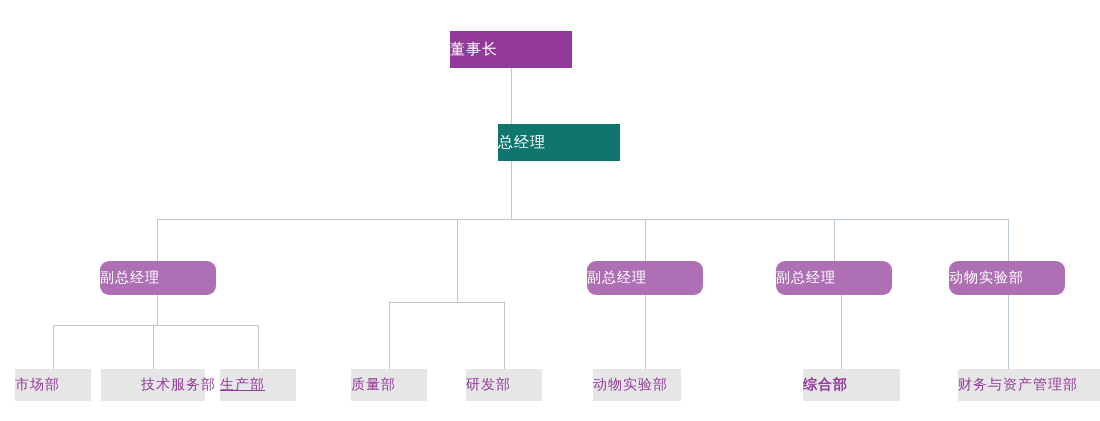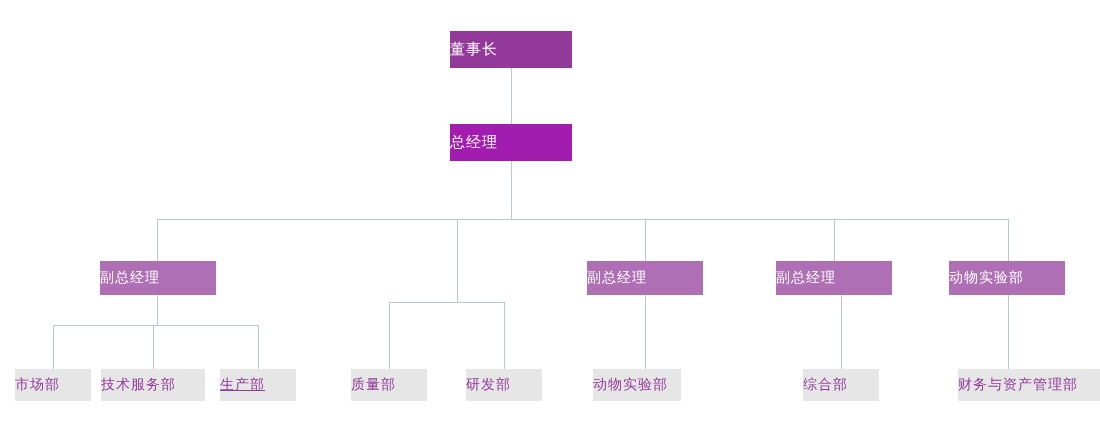--- a/index.html
+++ b/index.html
@@ -27,28 +27,30 @@
     text-align: center;
     white-space: nowrap;
     letter-spacing: 1px;
   }
   .node.level1 {
     background: #93399a;
     color: #ffffff;
     font-size: 15px;
   }
   .node.level2 {
-    background: #a21caf;
+    background: #0f766e;
     color: #ffffff;
     font-size: 15px;
+    margin-left: 48px;
   }
   .node.level3 {
     background: #ae6fb4;
     color: #ffffff;
     font-size: 14px;
+    border-radius: 9px;
   }
   .node.level4 {
     background: #e6e6e6;
     color: #93399a;
     font-size: 14px;
   }
   .connector {
     position: absolute;
     background: #b9c8d2;
   }
@@ -99,35 +101,35 @@
   <div class="node level3" style="left:776px; top:261px; width:116px; height:34px;">
     <span>副总经理</span>
   </div>
   <div class="node level3" style="left:949px; top:261px; width:116px; height:34px;">
     <span>动物实验部</span>
   </div>
 
   <div class="node level4" style="left:15px; top:369px; width:76px; height:32px;">
     <span>市场部</span>
   </div>
-  <div class="node level4" style="left:101px; top:369px; width:104px; height:32px;">
+  <div class="node level4" style="left:101px; top:369px; width:104px; height:32px;padding-left:40px;">
     <span>技术服务部</span>
   </div>
   <div class="node level4" style="left:220px; top:369px; width:76px; height:32px;text-decoration:underline;">
     <span>生产部</span>
   </div>
   <div class="node level4" style="left:351px; top:369px; width:76px; height:32px;">
     <span>质量部</span>
   </div>
   <div class="node level4" style="left:466px; top:369px; width:76px; height:32px;">
     <span>研发部</span>
   </div>
   <div class="node level4" style="left:593px; top:369px; width:88px; height:32px;">
     <span>动物实验部</span>
   </div>
-  <div class="node level4" style="left:803px; top:369px; width:76px; height:32px;">
+  <div class="node level4" style="left:803px; top:369px; width:97px; height:32px;font-weight:bold;">
     <span>综合部</span>
   </div>
   <div class="node level4" style="left:958px; top:369px; width:156px; height:32px;">
     <span>财务与资产管理部</span>
   </div>
 
 </div>
 
 </body></html>

